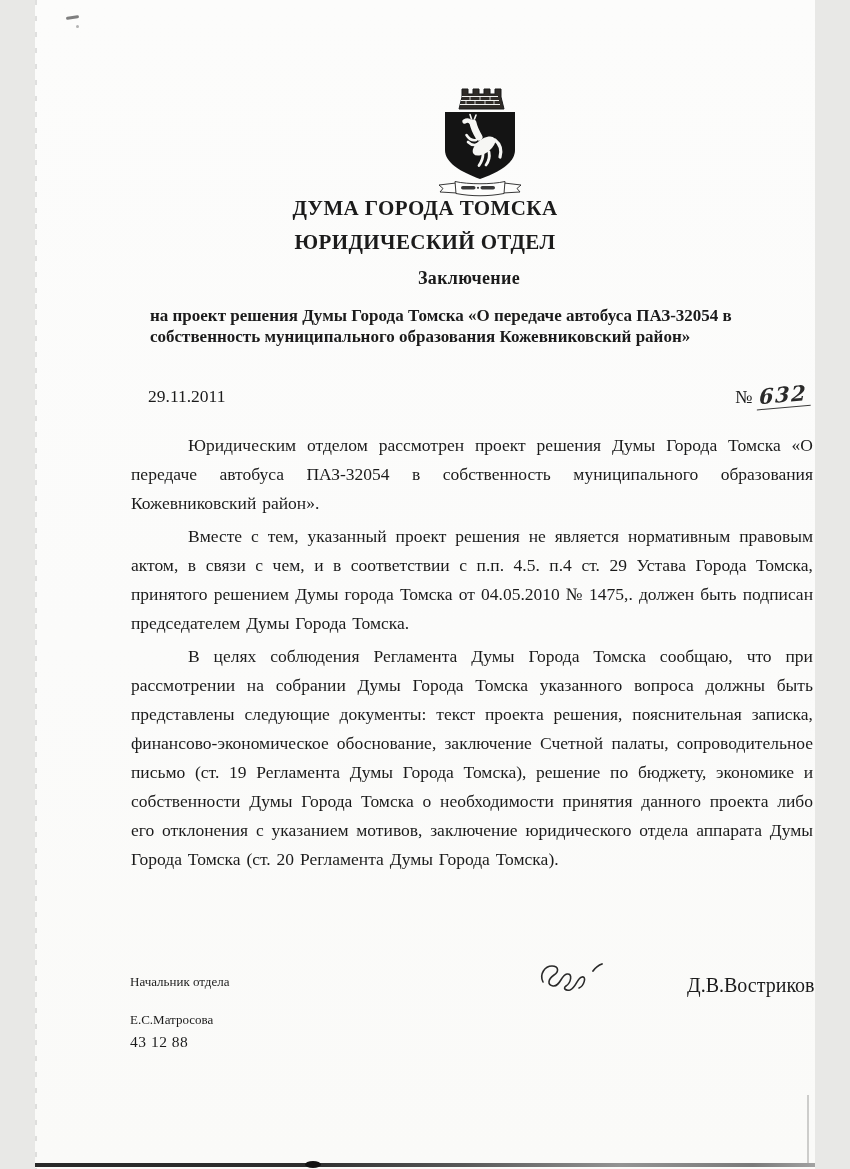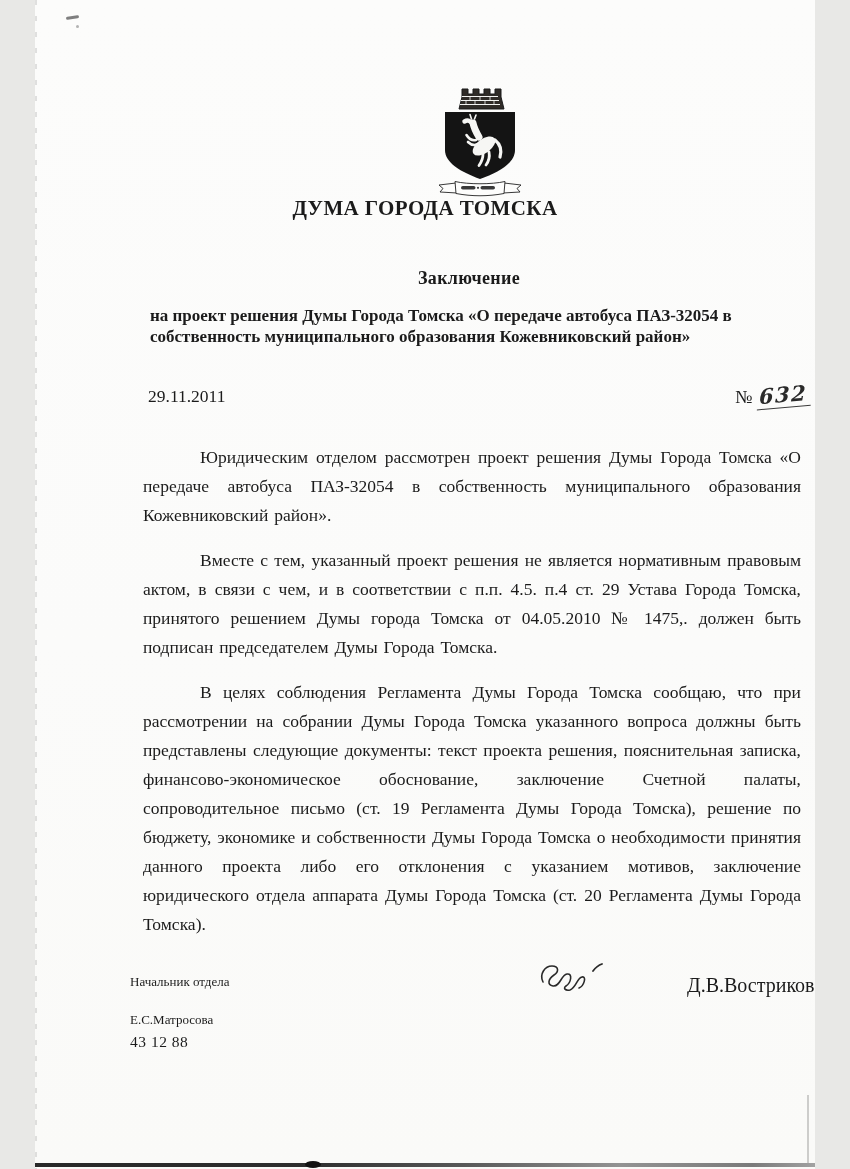--- a/index.html
+++ b/index.html
@@ -19,21 +19,21 @@
   
   .date{left:113px;top:386px;font-size:17.5px;}
   .num{left:700px;top:383px;font-size:18px;white-space:nowrap;}
   .num-val{
     display:inline-block;font-family:"DejaVu Serif",serif;font-style:italic;font-weight:bold;
     font-size:21px;letter-spacing:1.5px;color:#2a2a2a;transform:rotate(-5deg) skewX(-6deg);
     border-bottom:1.6px solid #3a3a3a;padding:0 4px 0 2px;margin-left:5px;position:relative;top:-1px;
   }
   
   .bodytext{left:92px;top:427px;width:690px;}
-  .bodytext p{margin:16px;text-indent:57px;font-size:17.5px;line-height:29px;text-align:justify;word-spacing:1.5px;}
+  .bodytext p{margin:4px;text-indent:57px;font-size:17.5px;line-height:29px;text-align:justify;word-spacing:1.5px;}
   
   .sig-pos{left:95px;top:974px;font-size:13px;}
   .scribble{left:498px;top:956px;}
   .sig-name{left:652px;top:974px;font-size:20px;}
   .exec-name{left:95px;top:1012px;font-size:13px;}
   .exec-phone{left:95px;top:1033px;font-size:15.5px;letter-spacing:.5px;}
   
   .mark-a{left:31px;top:16px;width:13px;height:3px;background:#4a4a4a;transform:rotate(-8deg);border-radius:2px;opacity:.7;}
   .mark-b{left:41px;top:25px;width:3px;height:3px;background:#777;border-radius:50%;opacity:.55;}
   .speck1{left:827px;top:202px;width:2px;height:7px;background:#8a8a8a;transform:rotate(15deg);opacity:.5;}
@@ -77,20 +77,21 @@
         <path d="M74,97 L91,99 L87,102.5 L90,106 L73,107 Z" fill="#fdfdfc" stroke="#222" stroke-width="0.9"></path>
         <path d="M25,95.5 C38,98.5 62,98.5 75,95.5 L74,107.5 C58,110.5 42,110.5 26,107.5 Z" fill="#fdfdfc" stroke="#222" stroke-width="0.9"></path>
         <rect x="31" y="100" width="14.5" height="3.6" rx="1.8" fill="#3a3a3a"></rect>
         <circle cx="48" cy="101.8" r="1.1" fill="#3a3a3a"></circle>
         <rect x="50.5" y="100" width="14.5" height="3.6" rx="1.8" fill="#3a3a3a"></rect>
       </g>
     </svg>
   </div>
 
   <div class="abs org">ДУМА ГОРОДА ТОМСКА</div>
+  <div class="abs dept">ЮРИДИЧЕСКИЙ ОТДЕЛ</div>
   <div class="abs doctype">Заключение</div>
   <div class="abs subject">на проект решения Думы Города Томска «О передаче автобуса ПАЗ-32054 в собственность муниципального образования Кожевниковский район»</div>
 
   <div class="abs date">29.11.2011</div>
   <div class="abs num">
     <span>№</span><span class="num-val">632</span>
   </div>
 
   <div class="abs bodytext">
     <p>Юридическим отделом рассмотрен проект решения Думы Города Томска «О передаче автобуса ПАЗ-32054 в собственность муниципального образования Кожевниковский район».</p>

